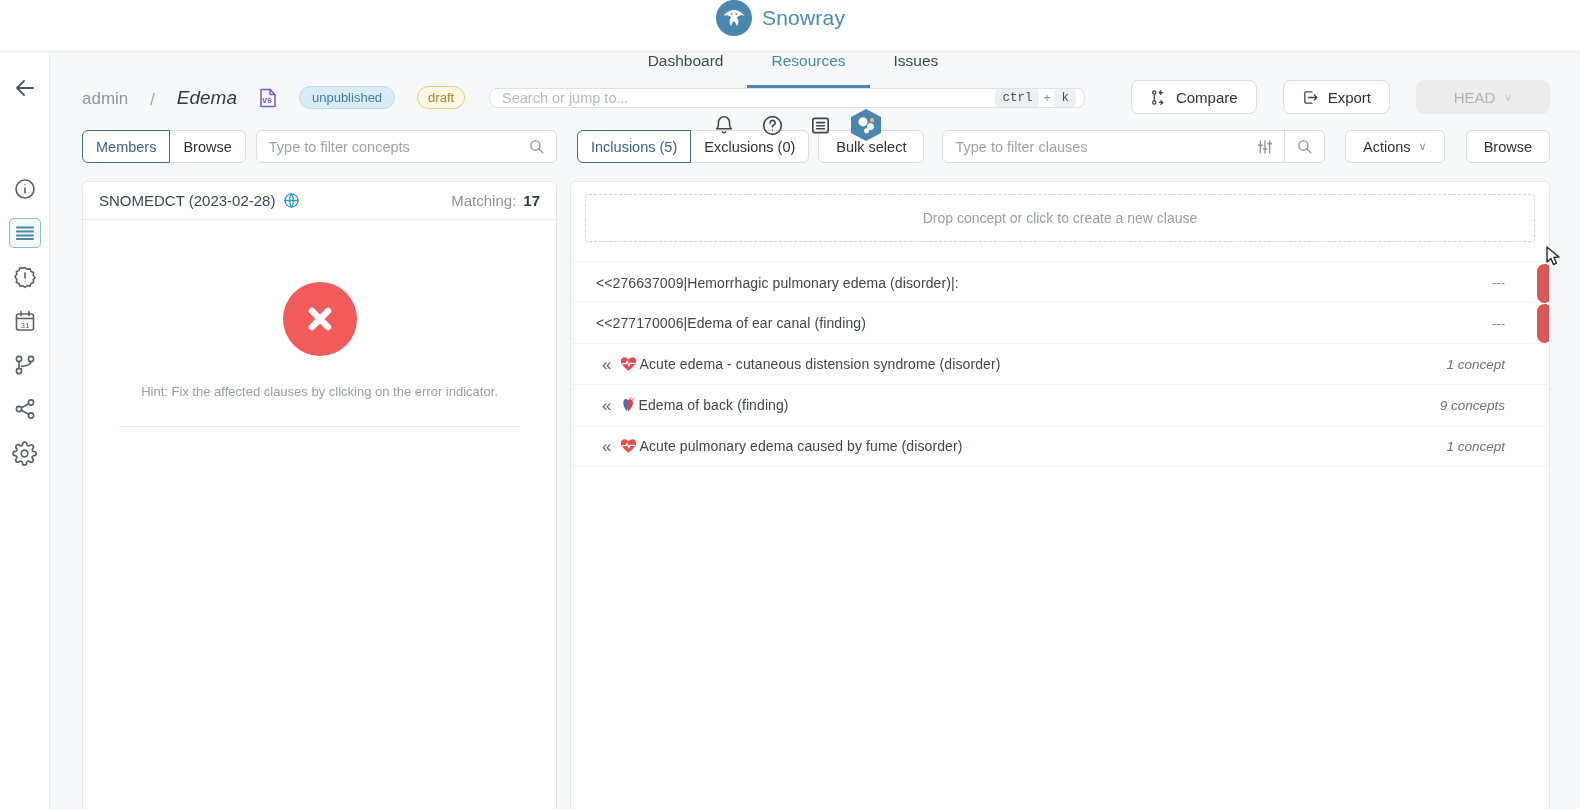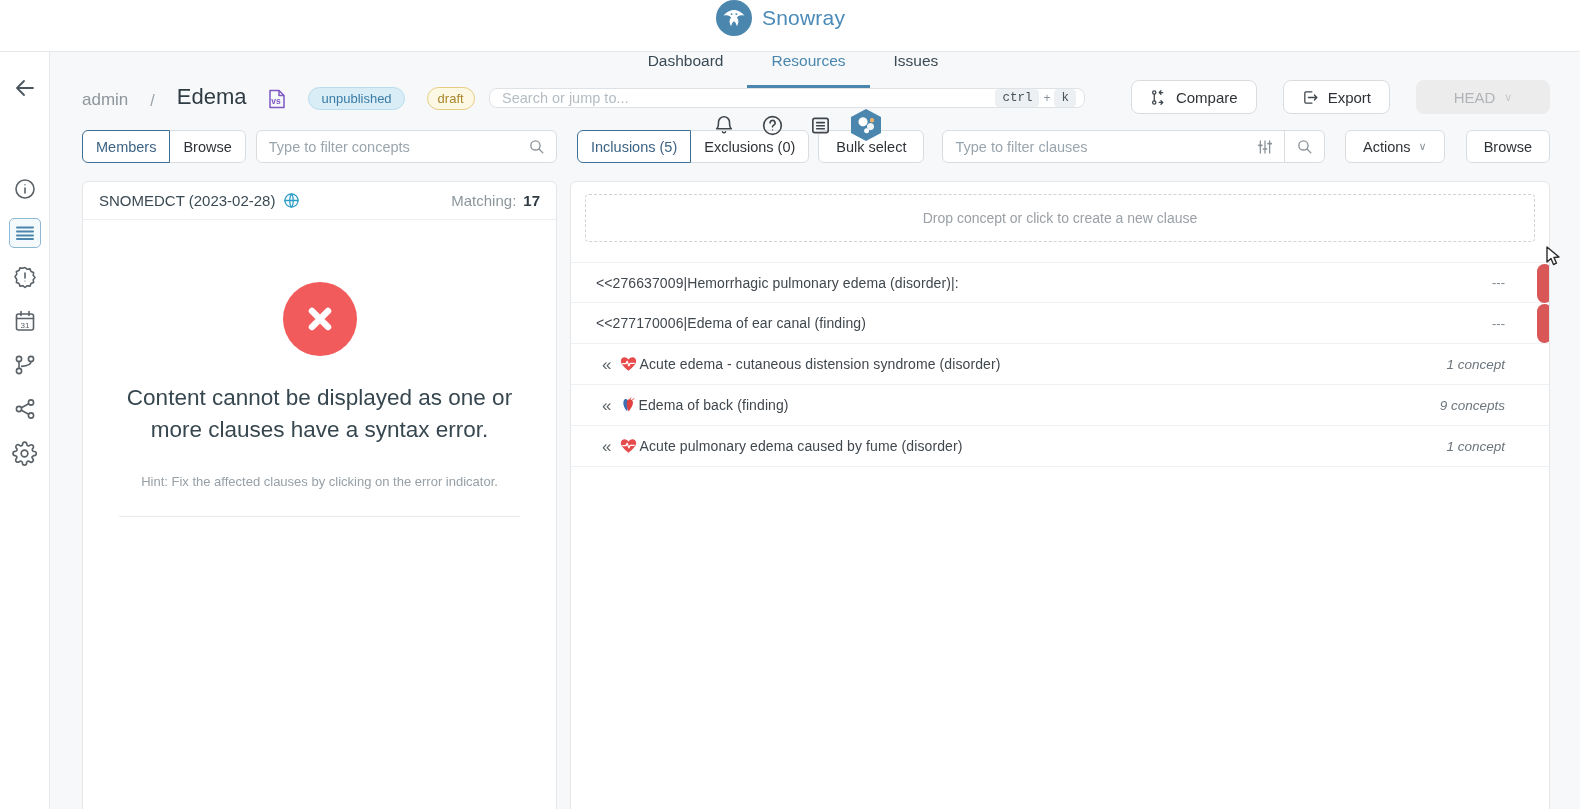--- a/index.html
+++ b/index.html
@@ -40,21 +40,21 @@
   .rail-item { width:32px; height:30px; display:flex; align-items:center; justify-content:center; margin-bottom:14px; cursor:pointer; }
   .rail-item.active { border:1.5px solid #8cb8d6; border-radius:5px; background:#f4f9fc; }
 
   
   .main { position:absolute; top:52px; left:50px; right:0; bottom:0; padding:26px 30px 0 32px; }
 
   .crumb-row { display:flex; align-items:center; justify-content:space-between; height:38px; }
   .crumb { display:flex; align-items:flex-end; gap:22px; }
   .crumb-parent { font-size:17px; color:#8d969c; }
   .crumb-sep { font-size:16px; color:#9aa3a9; }
-  .crumb-current { font-size:22px; color:#2f3c44; }
+  .crumb-current { font-size:19px; color:#2f3c44;font-style:italic; }
   .pill { border-radius:12px; font-size:13px; padding:3px 12px; border:1px solid; }
   .pill.info { background:#d9edf7; border-color:#b9dcee; color:#3a7ca5; }
   .pill.warn { background:#fcf8e3; border-color:#e6cc80; color:#a8862c; padding:3px 10px; }
   .crumb-actions { display:flex; align-items:center; gap:14px; }
   .btn { height:34px; background:#fff; border:1px solid #dadde0; border-radius:8px; display:flex; align-items:center;
          gap:9px; padding:0 18px; font-size:15px; color:#2f3337; cursor:pointer;margin-left:12px; }
   .btn-disabled { background:#ececec; border-color:#ececec; color:#b0b4b8; width:134px; justify-content:center; cursor:default; }
 
   .toolbar { display:flex; margin-top:14px; }
   .toolbar-left { width:475px; flex:none; display:flex; gap:10px; }
@@ -322,21 +322,20 @@
           <div class="cs-match">
             <span>Matching:</span><b>17</b>
           </div>
         </div>
         <div class="error-wrap">
           <div class="error-circle">
             <svg width="36" height="36" viewBox="0 0 36 36">
               <path d="M10 10 L26 26 M26 10 L10 26" stroke="#fff" stroke-width="6.5" stroke-linecap="round"></path>
             </svg>
           </div>
-          <div class="error-title">Content cannot be displayed as one or more clauses have a syntax error.</div>
           <div class="error-hint">Hint: Fix the affected clauses by clicking on the error indicator.</div>
           <div class="error-divider"></div>
         </div>
       </section>
 
       <section class="panel panel-right">
         <div class="drop-zone">Drop concept or click to create a new clause</div>
 
         <div class="clause-row first">
           <span class="clause-text">&lt;&lt;276637009|Hemorrhagic pulmonary edema (disorder)|:</span>

